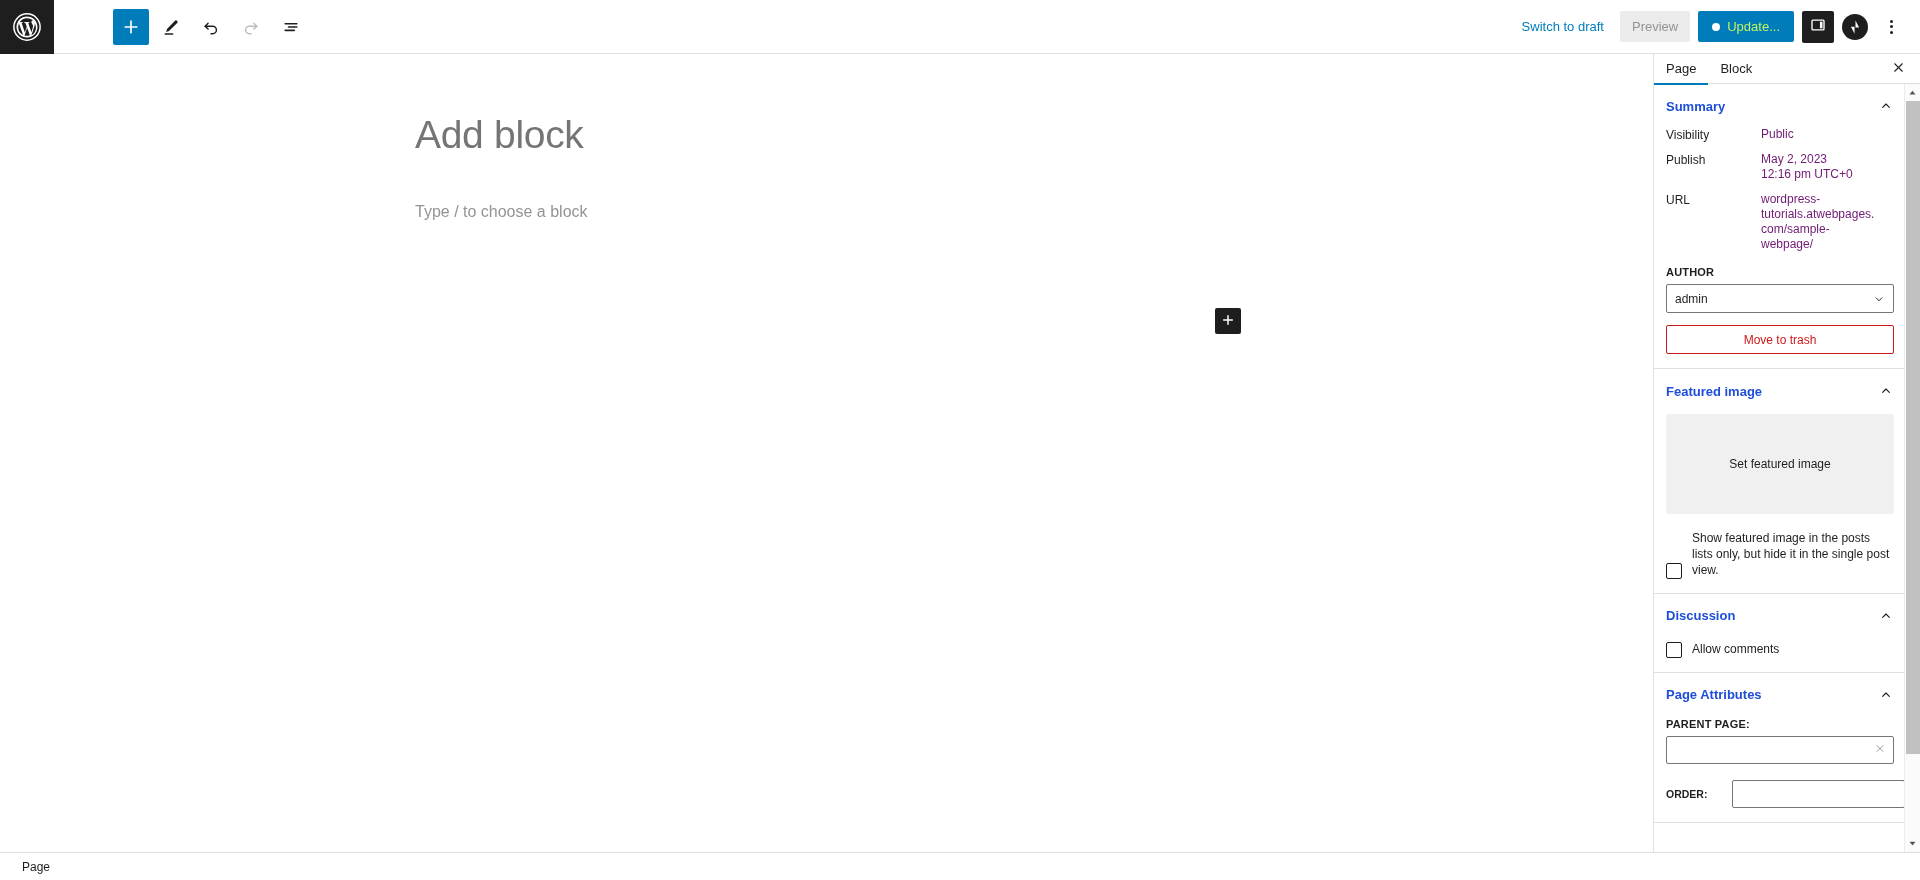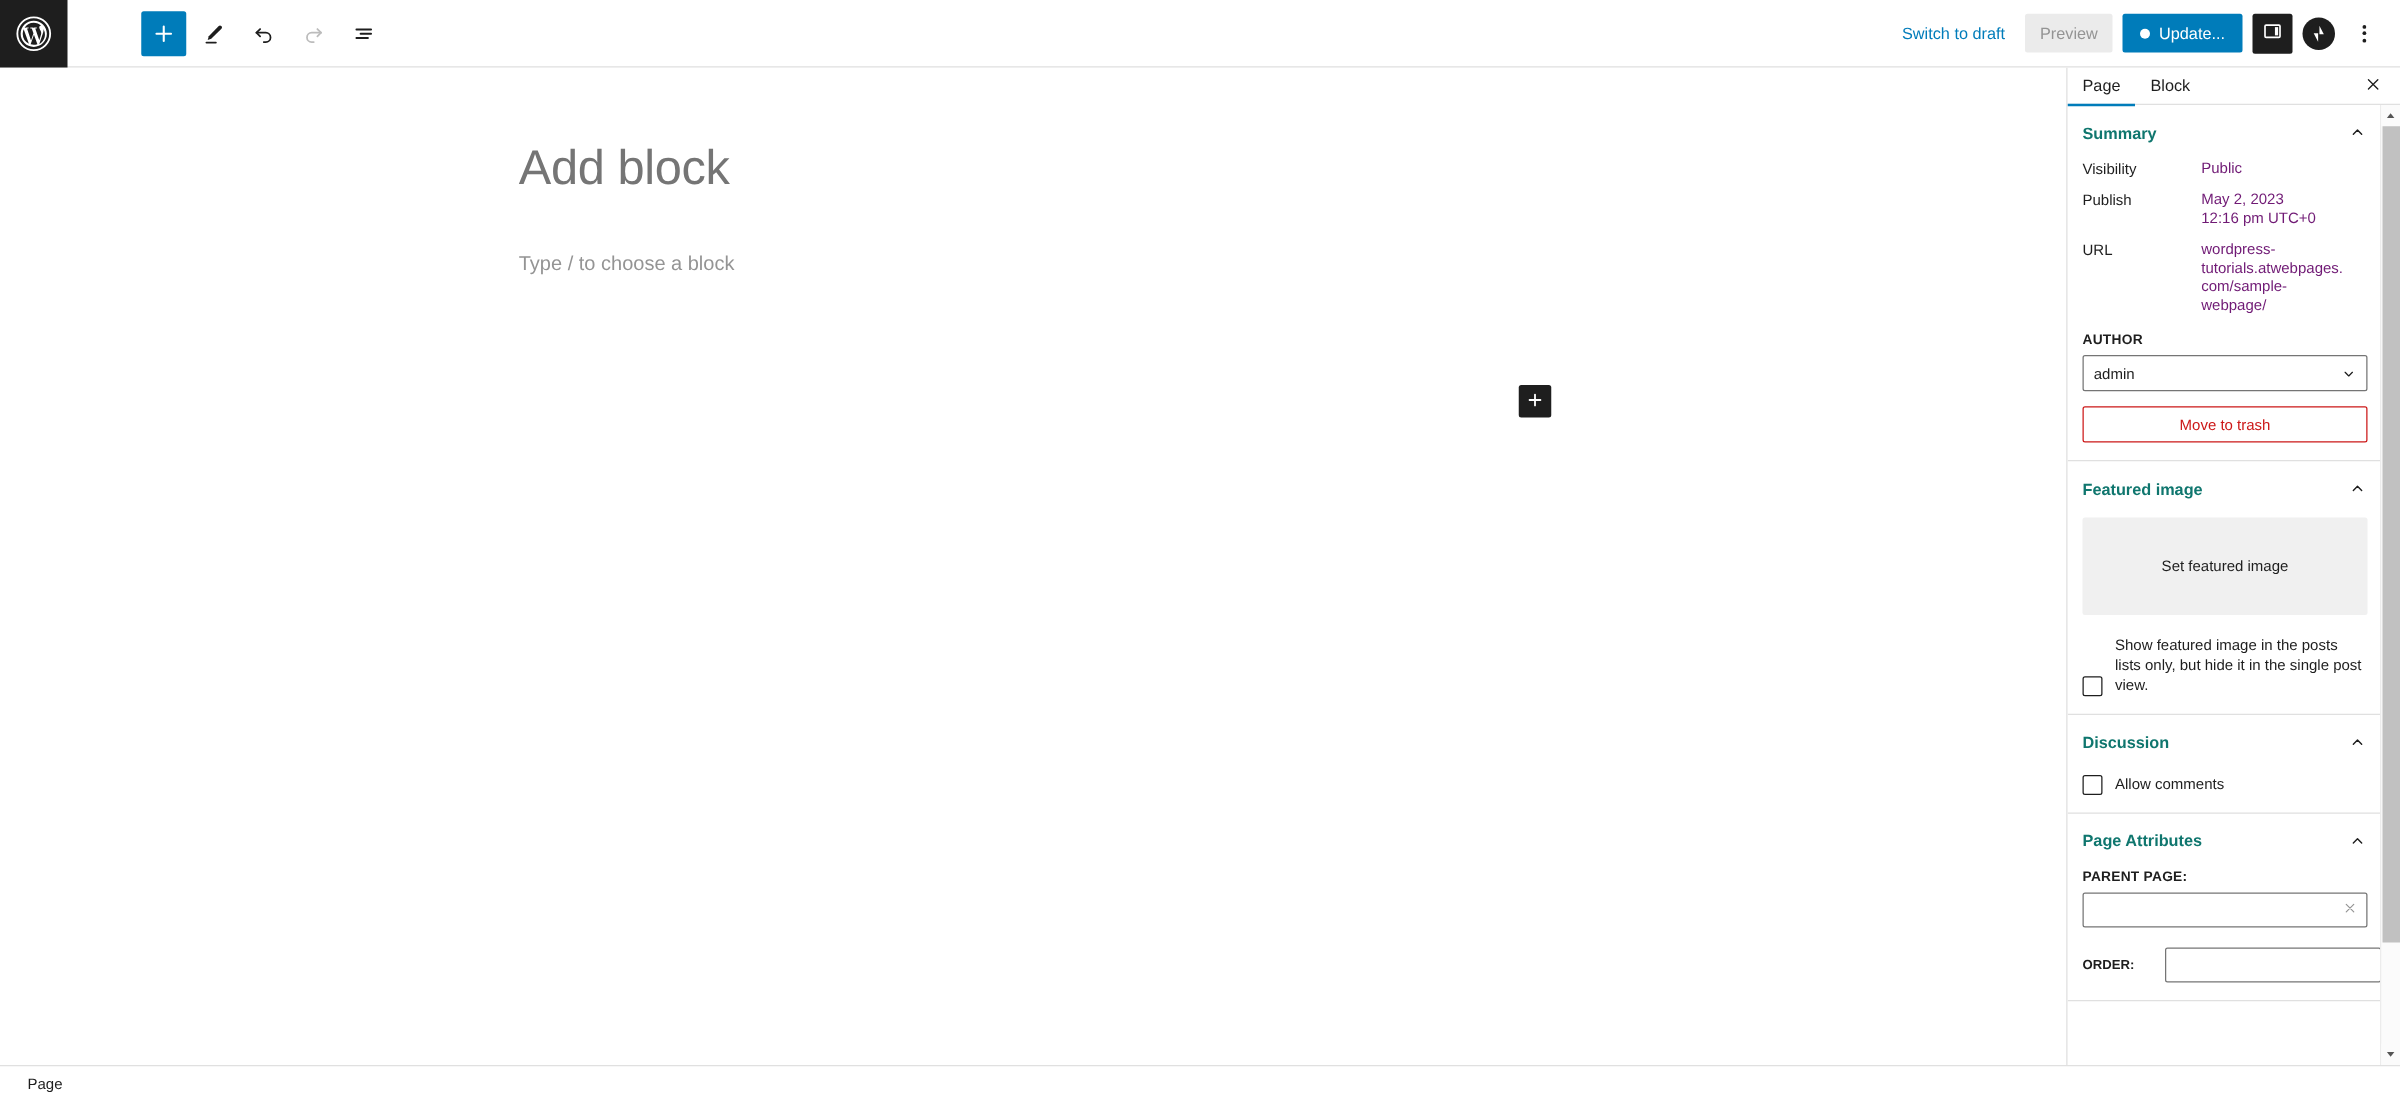--- a/index.html
+++ b/index.html
@@ -52,21 +52,21 @@
   .link-btn {
     font-size: 13px; color: #007cba; background: none; border: none;
     cursor: pointer; padding: 6px 8px; white-space: nowrap;
   }
   .preview-btn {
     font-size: 13px; color: #949494; background: #ebebeb;
     border: none; border-radius: 2px; padding: 8px 12px; cursor: pointer;
     white-space: nowrap;
   }
   .update-btn {
-    font-size: 13px; color: #ffffff; background: #007cba;
+    font-size: 13px; color: #bef264; background: #007cba;
     border: none; border-radius: 2px; padding: 8px 14px; cursor: pointer;
     display: flex; align-items: center; gap: 7px; white-space: nowrap;
   }
   .update-dot { width: 8px; height: 8px; border-radius: 50%; background: #fff; display: block; }
 
   .sidebar-toggle-btn {
     width: 32px; height: 32px; background: #1e1e1e; border: none;
     border-radius: 2px; display: flex; align-items: center; justify-content: center;
     cursor: pointer; color: #fff;
   }
@@ -131,21 +131,21 @@
     margin-right: 4px;
   }
 
   .sb-scroll { flex: 1 1 auto; overflow: hidden; position: relative; padding-right: 14px; }
 
   .panel { border-bottom: 1px solid #e0e0e0; padding: 0 12px; }
   .panel-head {
     display: flex; align-items: center; justify-content: space-between;
     padding: 14px 0 13px 0; cursor: pointer;
   }
-  .panel-title { font-size: 13px; font-weight: 600; color: #0f766e; }
+  .panel-title { font-size: 13px; font-weight: 600; color: #1d4ed8; }
   .chev { color: #1e1e1e; display: flex; align-items: center; }
   .panel-body { padding-bottom: 14px; }
 
   .row { display: flex; align-items: flex-start; margin-bottom: 10px; }
   .row-label { flex: 0 0 95px; font-size: 12px; color: #1e1e1e; padding-top: 1px; }
   .row-value { flex: 1 1 auto; font-size: 12px; }
   .row-value a { color: #701a75; text-decoration: none; cursor: pointer; word-break: break-word; }
   .row-value .ln { display: block; line-height: 1.25; }
 
   .field-label {
@@ -165,21 +165,21 @@
   }
 
   .trash-btn {
     width: 100%; margin-top: 12px; height: 29px;
     background: #fff; color: #cc1818; border: 1px solid #cc1818;
     border-radius: 2px; font-size: 12px; cursor: pointer;
     font-family: "Liberation Sans", sans-serif;
   }
 
   .featured-placeholder {
-    width: 100%; height: 78px; background: #f0f0f0; border-radius: 2px;
+    width: 100%; height: 100px; background: #f0f0f0; border-radius: 2px;
     display: flex; align-items: center; justify-content: center;
     font-size: 12px; color: #1e1e1e; cursor: pointer; margin-top: 2px;
   }
   .check-row { display: flex; align-items: flex-end; gap: 10px; margin-top: 16px; }
   .checkbox {
     flex: 0 0 16px; width: 16px; height: 16px; border: 1.5px solid #1e1e1e;
     border-radius: 2px; background: #fff; cursor: pointer; margin-top: 1px;
   }
   .check-text { font-size: 12px; color: #1e1e1e; line-height: 1.35; }
 

